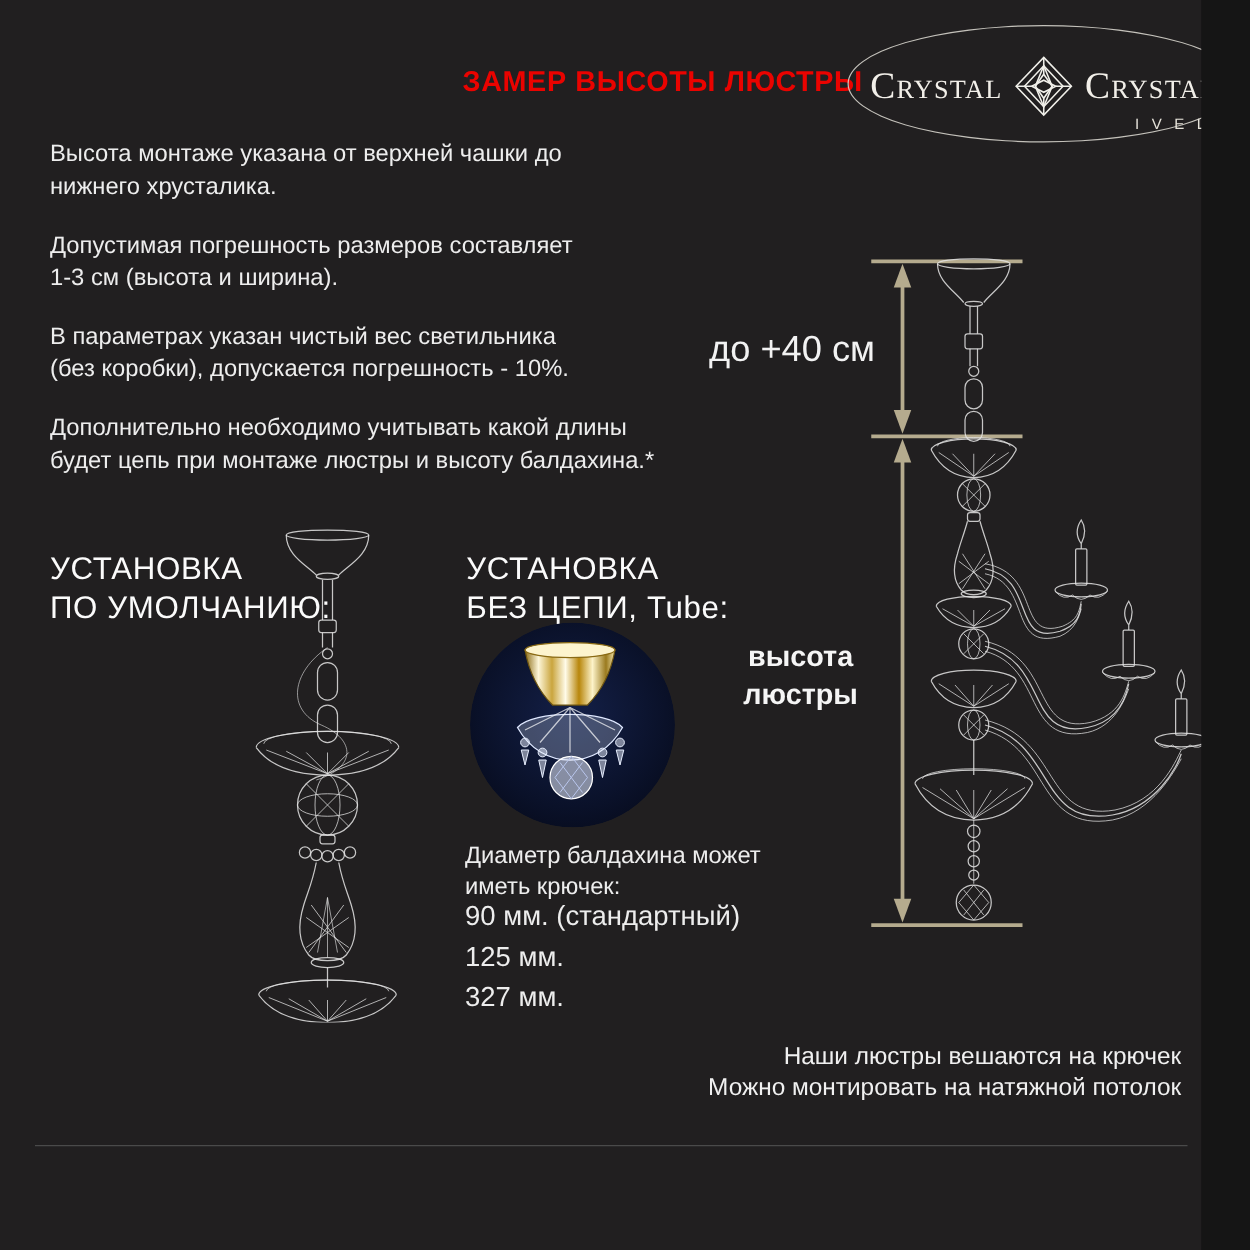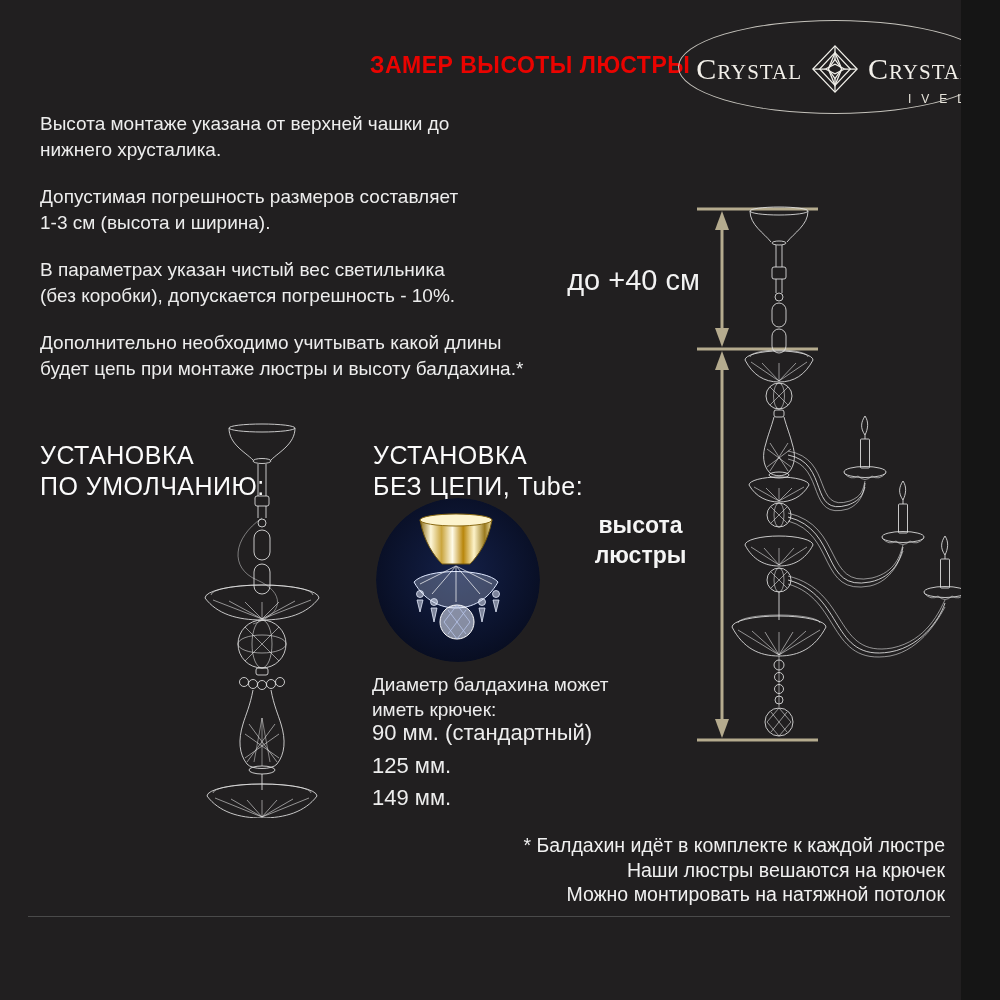--- a/index.html
+++ b/index.html
@@ -204,21 +204,21 @@
 
       <circle cx="81" cy="124" r="17" fill="rgba(235,240,255,0.55)" stroke="#ffffff"></circle>
       <path d="M81,107 L94,124 L81,141 L68,124 Z M72,112 L90,136 M90,112 L72,136" stroke="#b9c6ec" fill="none" stroke-width="0.8"></path>
     </svg>
   </div>
 
   <div class="abs canopy-intro pre">Диаметр балдахина может
 иметь крючек:</div>
   <div class="abs size-line" style="top:720px;">90 мм. (стандартный)</div>
   <div class="abs size-line" style="top:753px;">125 мм.</div>
-  <div class="abs size-line" style="top:785px;">149 мм.</div>
+  <div class="abs size-line" style="top:785px;">327 мм.</div>
 
   <div class="abs" style="left:560px;top:190px;">
     <svg width="440" height="580" viewBox="0 0 440 580">
       <g stroke="#b5ab8e" stroke-width="3" fill="#b5ab8e">
         <line x1="137" y1="19" x2="258" y2="19"></line>
         <line x1="137" y1="159" x2="258" y2="159"></line>
         <line x1="137" y1="550" x2="258" y2="550"></line>
 
         <line x1="162" y1="34" x2="162" y2="145"></line>
         <polygon points="162,21 155,40 169,40" stroke="none"></polygon>
@@ -327,20 +327,19 @@
           <ellipse cx="0" cy="0" rx="21" ry="5.5"></ellipse>
           <path d="M-21,1 Q-14,9 -7,4 Q0,11 7,4 Q14,9 21,1" stroke-width="0.7"></path>
           <rect x="-4.5" y="-33" width="9" height="29" rx="1"></rect>
           <path d="M0,-33 V-37 M0,-37 C3,-43 4,-50 0,-56 C-4,-50 -5,-44 0,-37 Z"></path>
         </g>
       </g>
     </svg>
   </div>
 
   <div class="abs footnotes">
-    <div>* Балдахин идёт в комплекте к каждой люстре</div>
     <div>Наши люстры вешаются на крючек</div>
     <div>Можно монтировать на натяжной потолок</div>
   </div>
 
   <div class="abs divider"></div>
 
 </div>
 
 </body></html>

